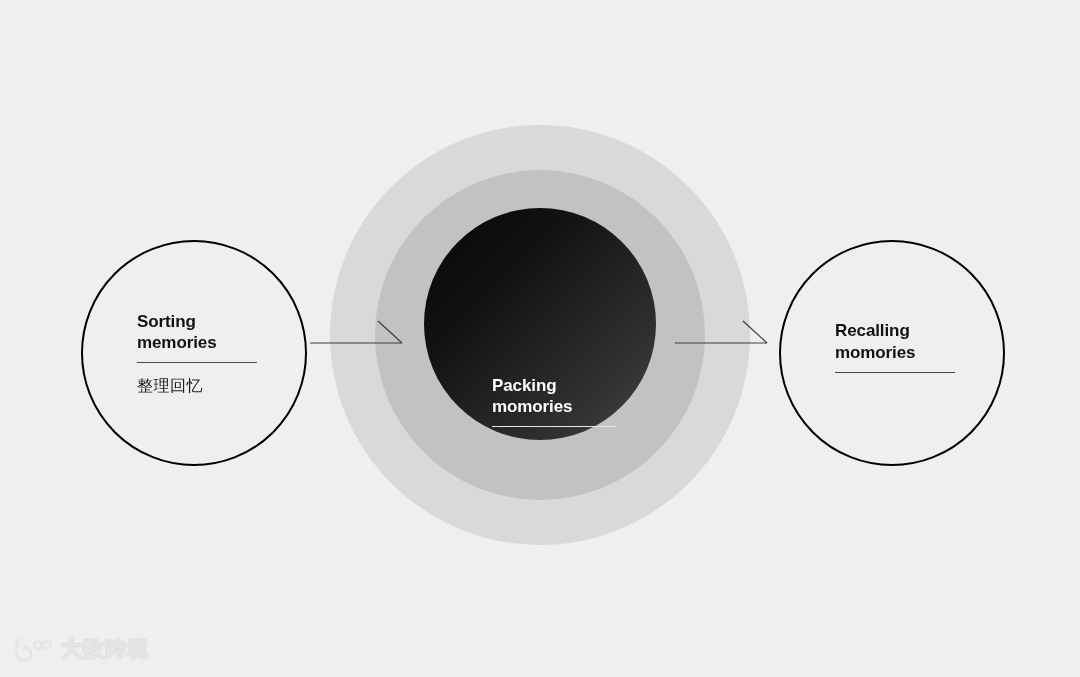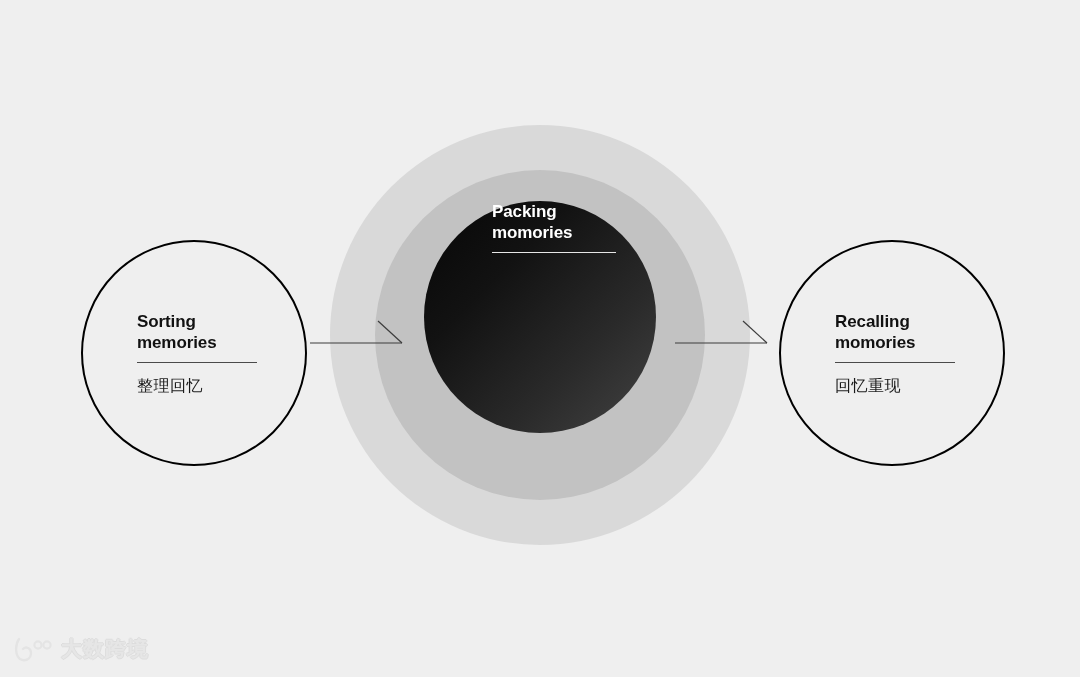--- a/index.html
+++ b/index.html
@@ -36,28 +36,28 @@
   .ring-middle {
     width: 330px;
     height: 330px;
     background: #c2c2c2;
   }
 
   
   .core {
     position: absolute;
     left: 50%;
-    top: 317px;
+    top: 324px;
     transform: translate(-50%, -50%);
     width: 232px;
     height: 232px;
     border-radius: 50%;
     background: linear-gradient(135deg, #060606 0%, #121212 32%, #2a2a2a 68%, #434343 100%);
     display: flex;
-    align-items: flex-start;
+    align-items: flex-end;
     justify-content: flex-start;
   }
 
   
   .node-outline {
     position: absolute;
     top: 353px;
     transform: translateY(-50%);
     width: 222px;
     height: 222px;
@@ -174,21 +174,20 @@
 momories</p>
       <div class="rule"></div>
     </div>
   </div>
 
   <div class="node-outline node-right">
     <div class="label-block">
       <p class="label-en">Recalling
 momories</p>
       <div class="rule"></div>
-      <p class="label-cn">回忆重现</p>
     </div>
   </div>
 
   <svg class="arrow arrow-left" viewBox="0 0 100 36">
     <line x1="0" y1="26" x2="92" y2="26" stroke="#3c3c3c" stroke-width="1.2"></line>
     <line x1="68" y1="4" x2="92" y2="26" stroke="#3c3c3c" stroke-width="1.2"></line>
   </svg>
 
   <svg class="arrow arrow-right" viewBox="0 0 100 36">
     <line x1="0" y1="26" x2="92" y2="26" stroke="#3c3c3c" stroke-width="1.2"></line>

